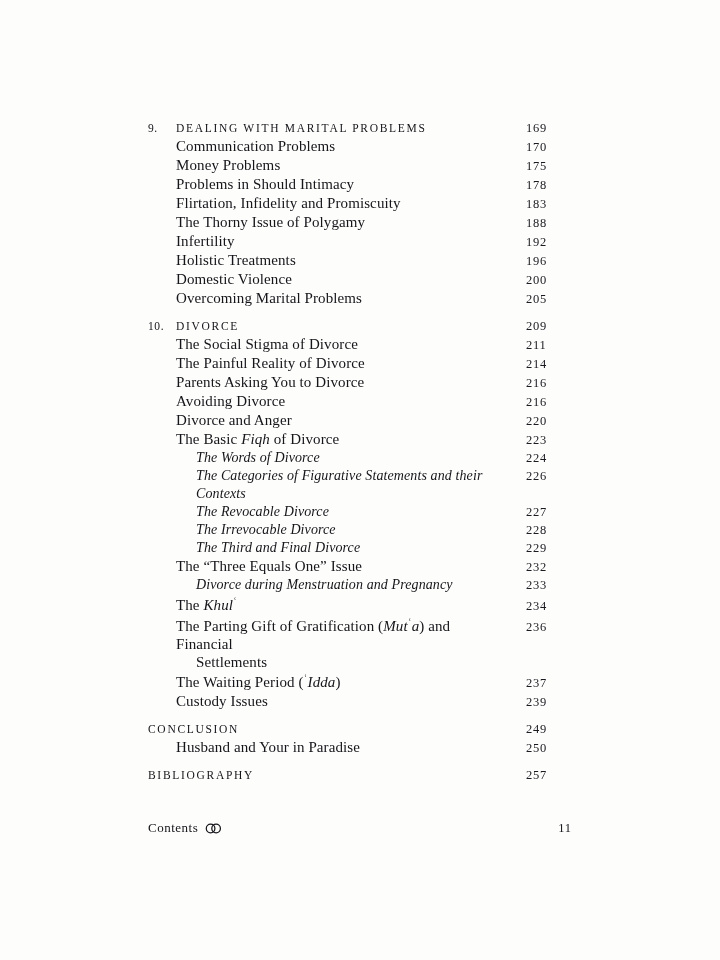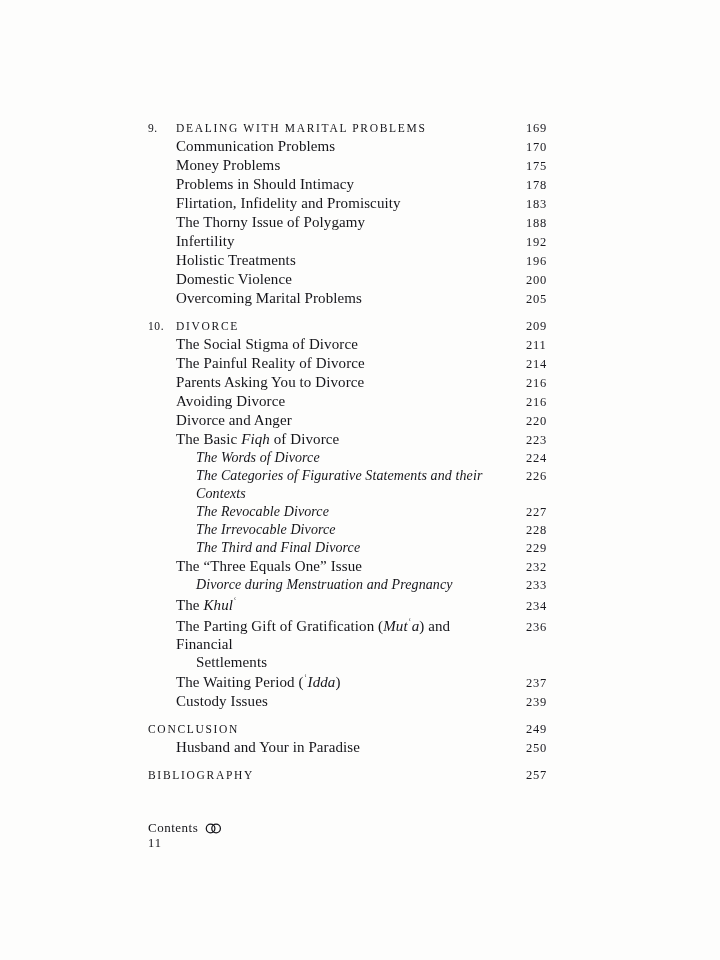--- a/index.html
+++ b/index.html
@@ -106,21 +106,20 @@
 
   
   .footer {
     position: absolute;
     left: 148px;
     top: 820px;
     width: 424px;
     display: flex;
     align-items: baseline;
     justify-content: space-between;
-    flex-direction: column;
   }
   .footer .f-left {
     display: flex;
     align-items: center;
     gap: 7px;
     font-size: 13px;
     letter-spacing: 0.5px;
   }
   .footer .f-right {
     font-size: 12.5px;

